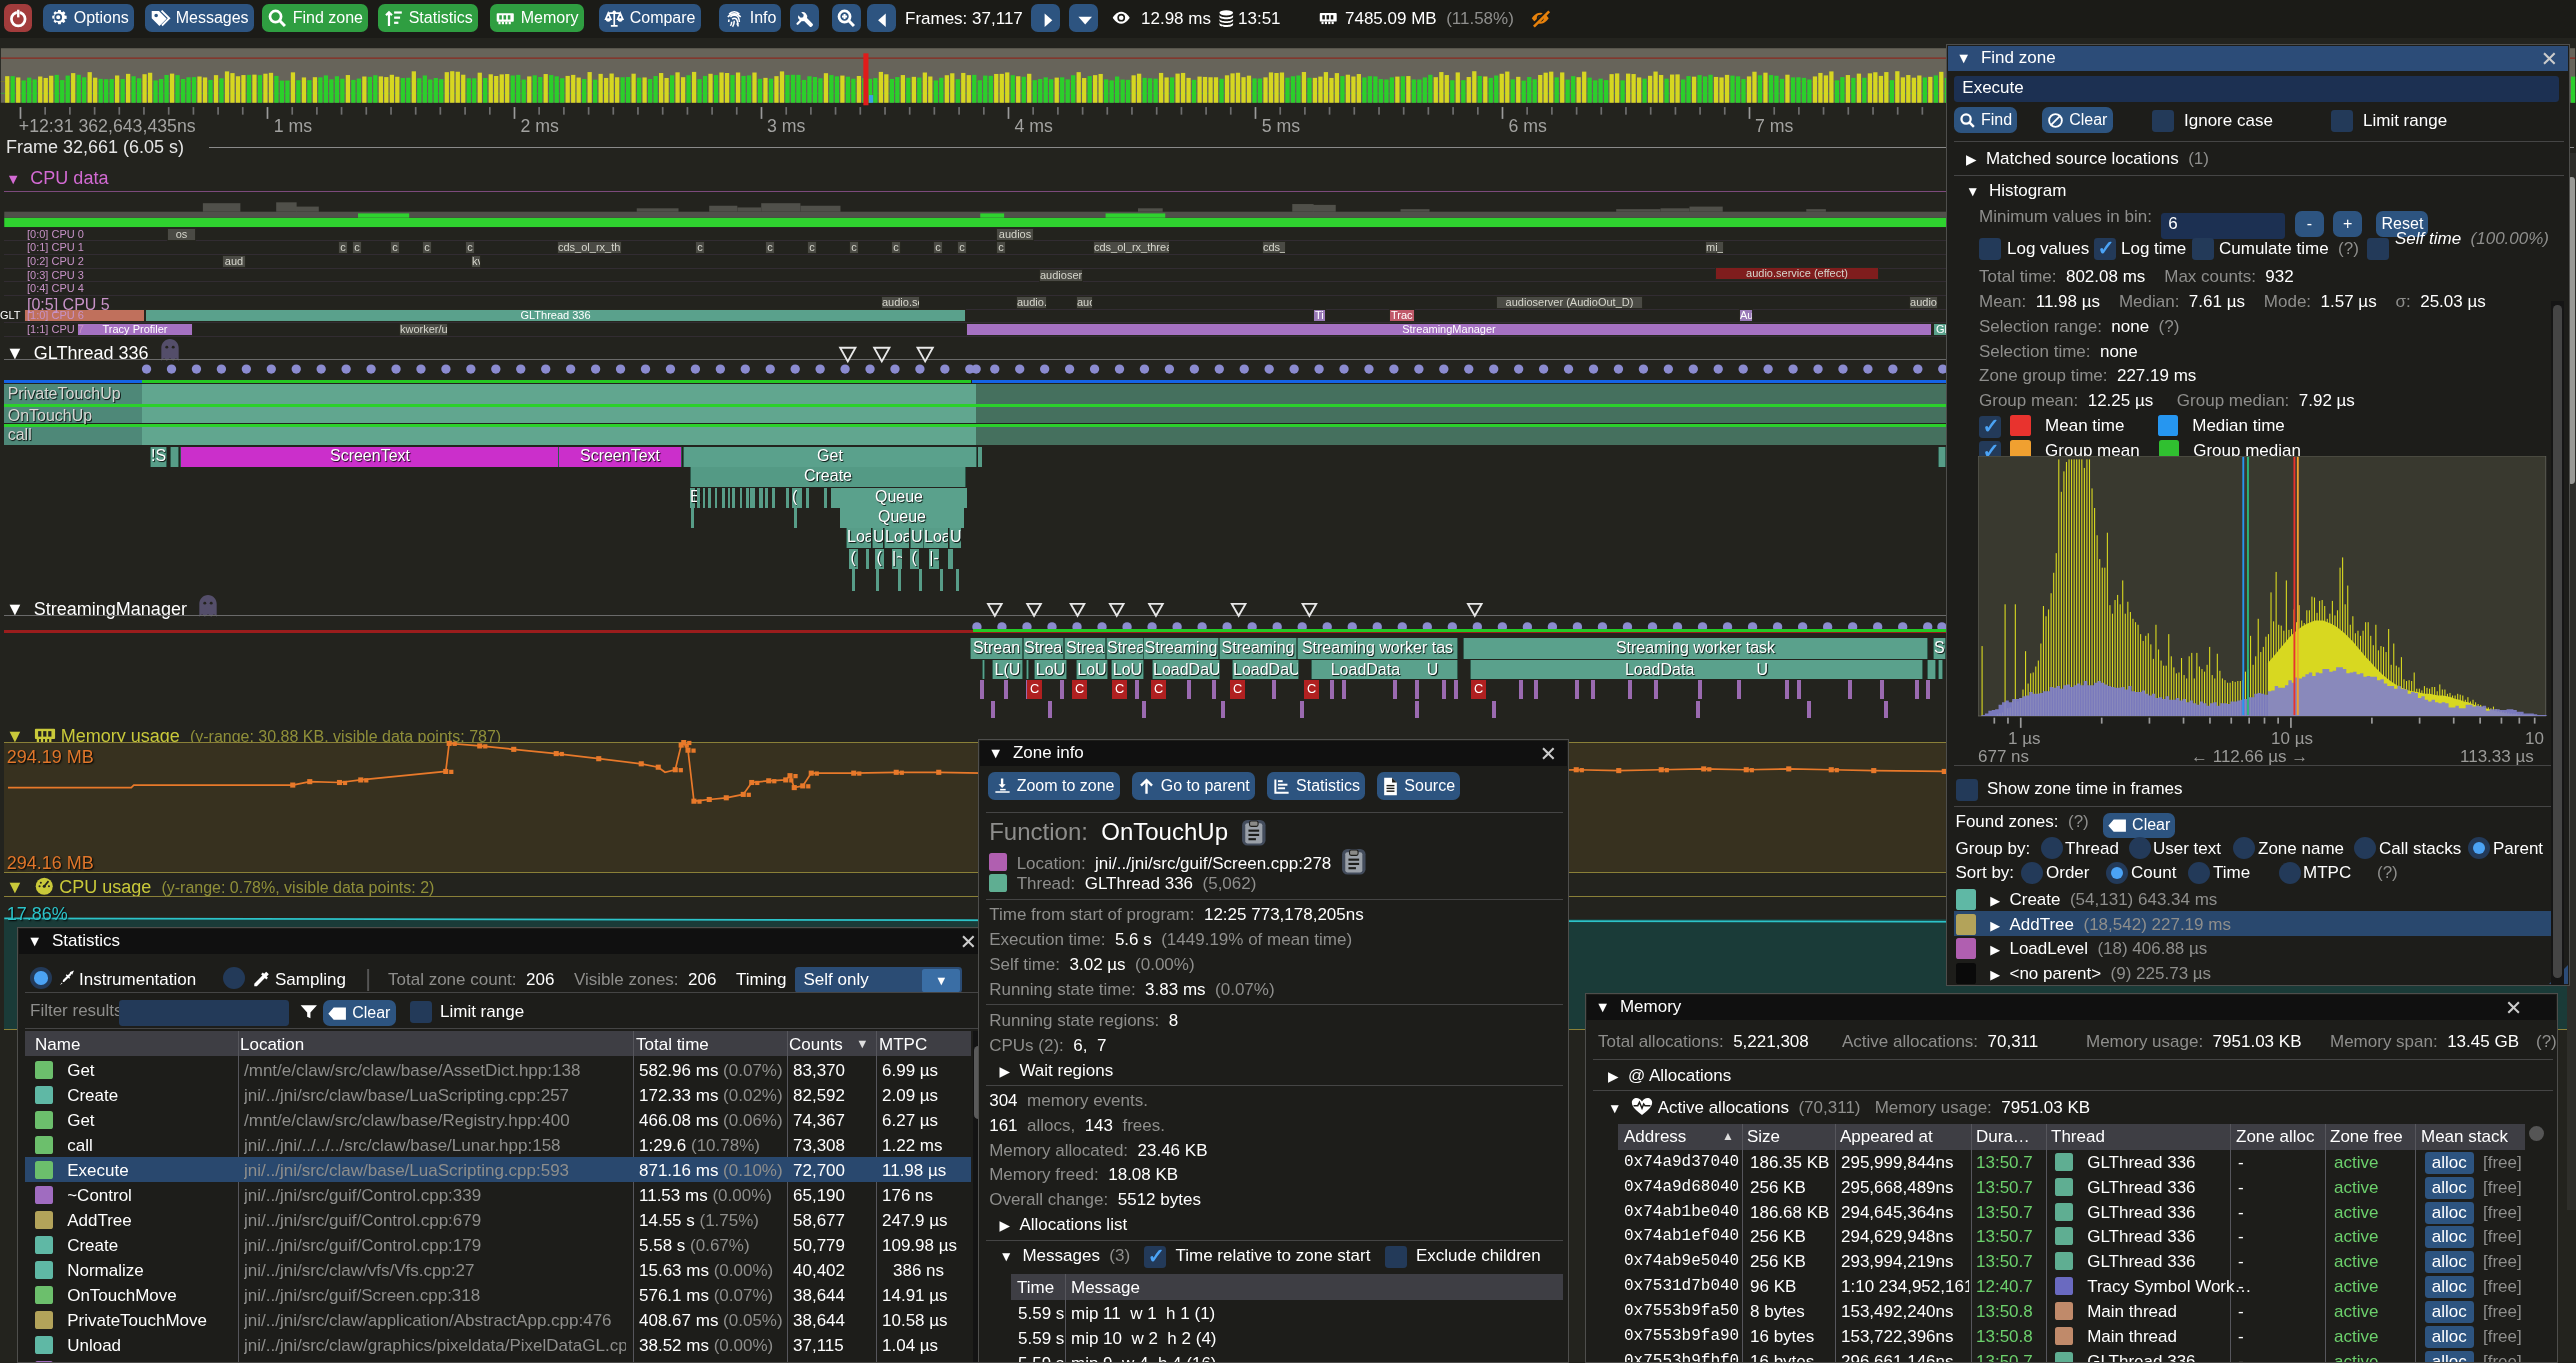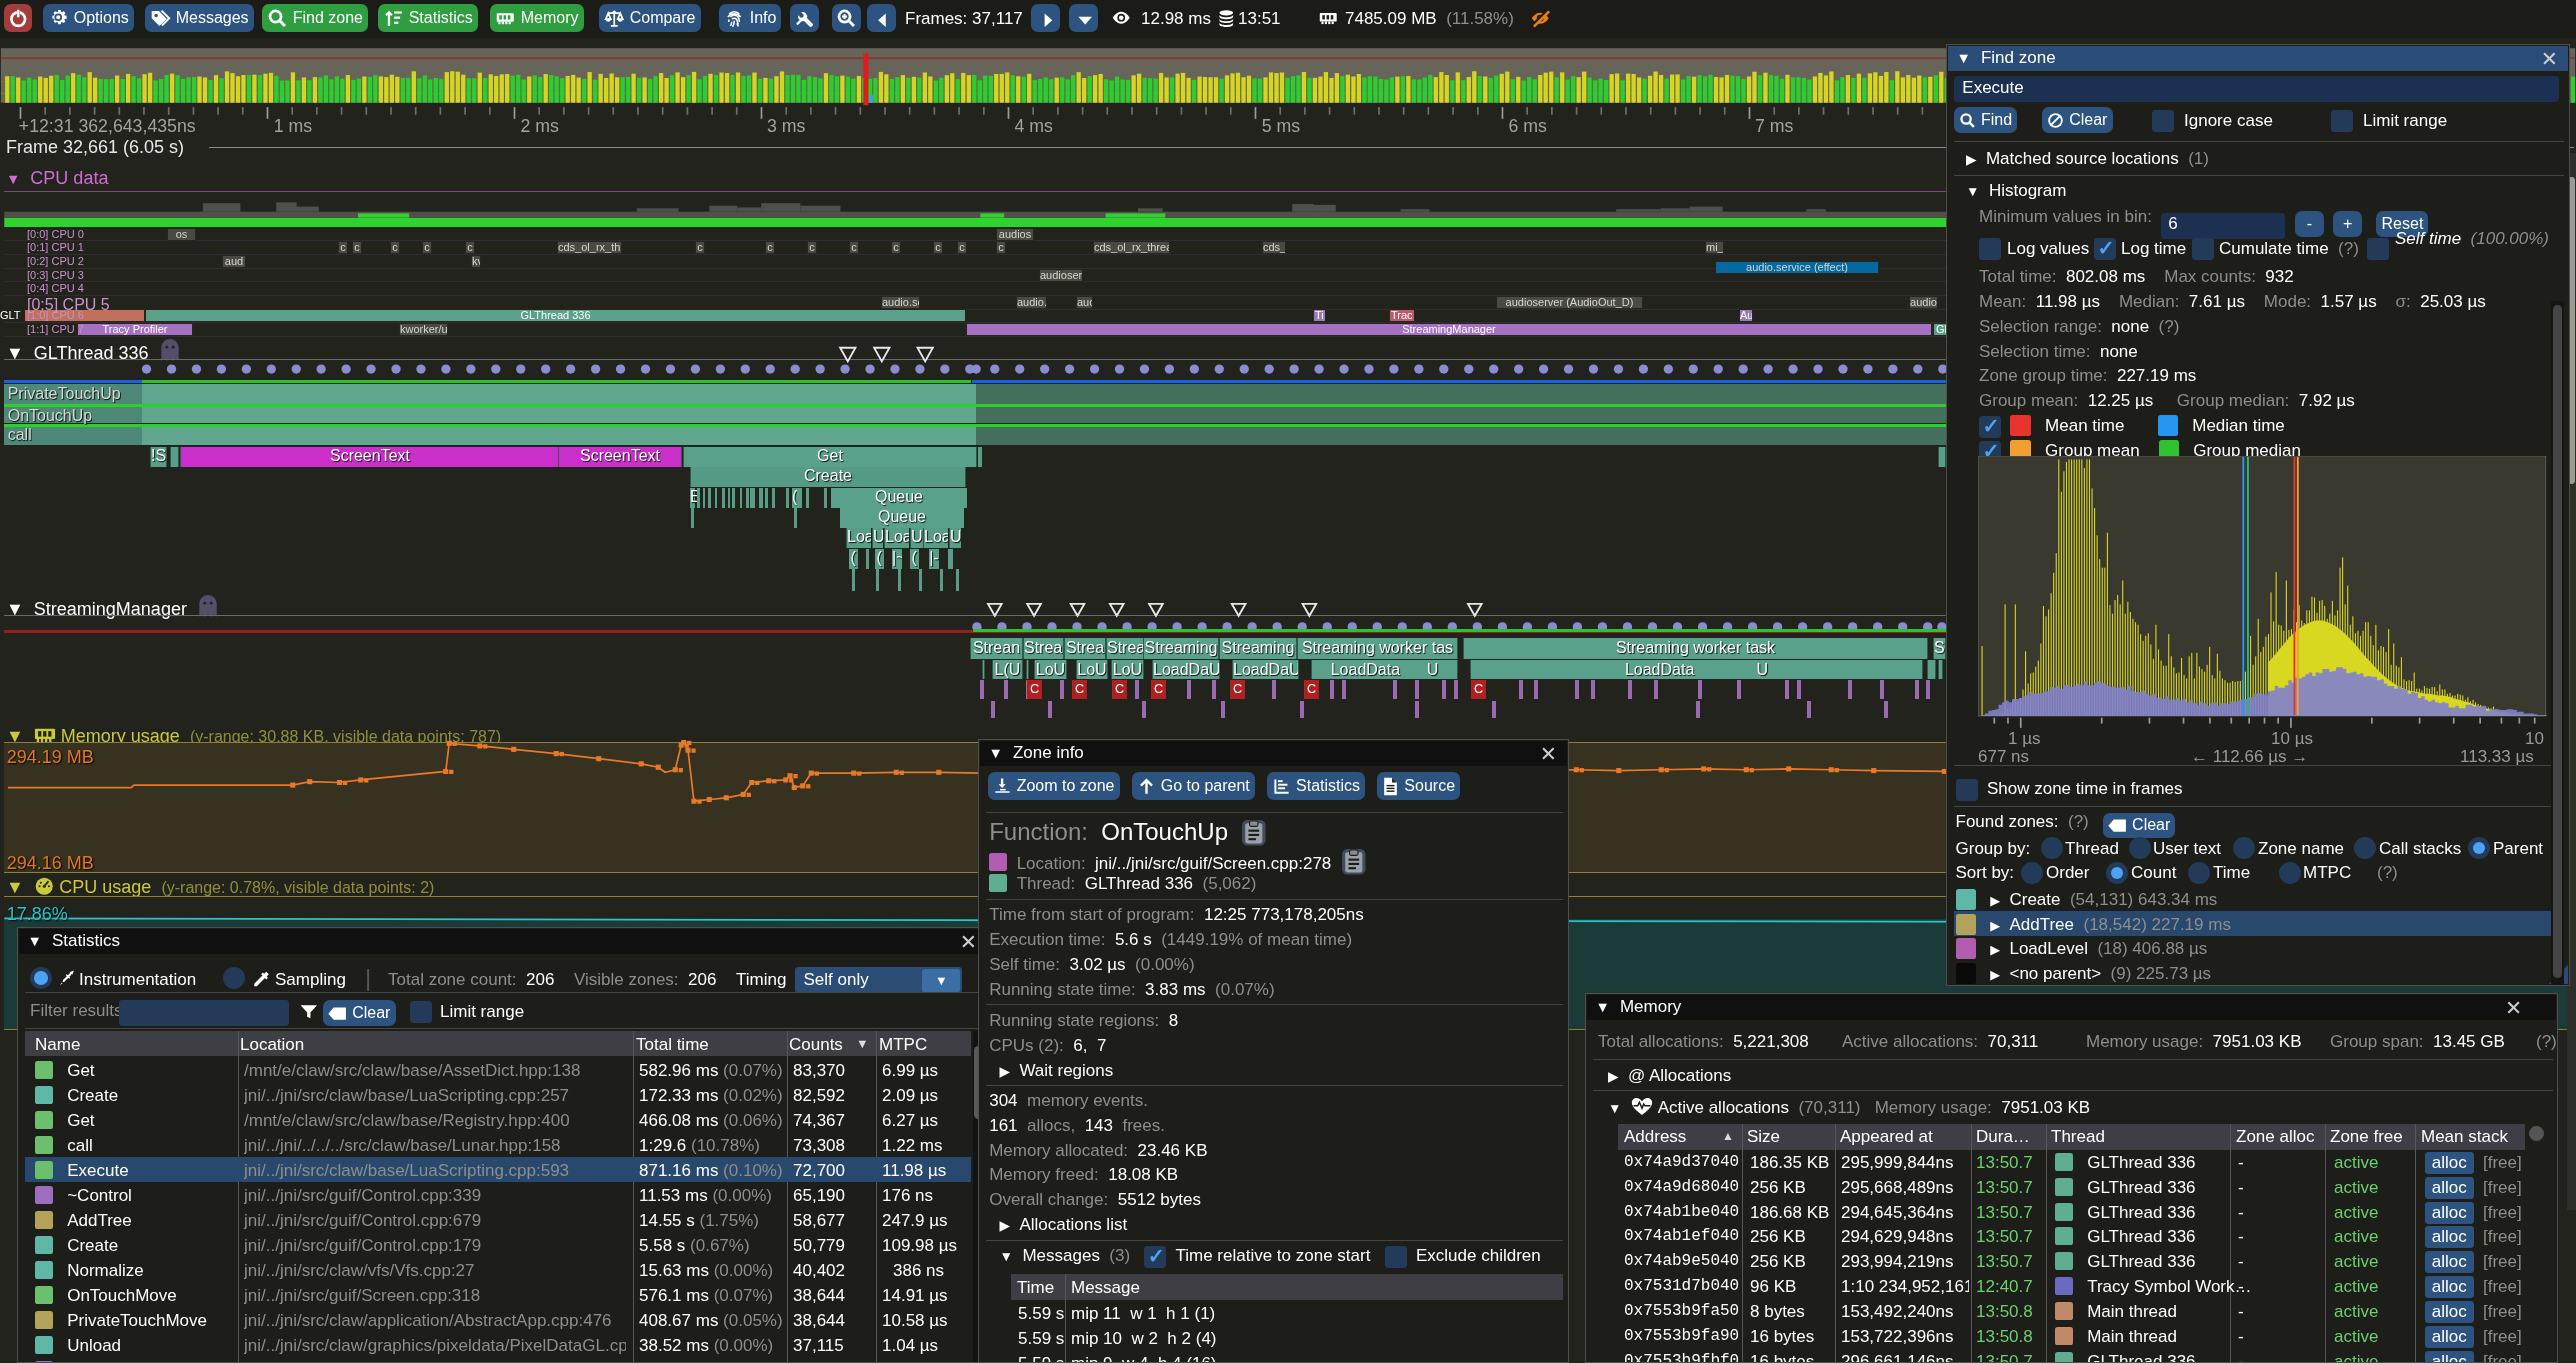--- a/index.html
+++ b/index.html
@@ -792,21 +792,21 @@
 <div class="cpubox" style="left:765px;top:241px;width:10.2px;background:#4a4a44;color:#d6d6cc;">c</div>
 <div class="cpubox" style="left:807px;top:241px;width:10.2px;background:#4a4a44;color:#d6d6cc;">c</div>
 <div class="cpubox" style="left:849px;top:241px;width:10.2px;background:#4a4a44;color:#d6d6cc;">c</div>
 <div class="cpubox" style="left:891px;top:241px;width:10.2px;background:#4a4a44;color:#d6d6cc;">c</div>
 <div class="cpubox" style="left:933px;top:241px;width:10.2px;background:#4a4a44;color:#d6d6cc;">c</div>
 <div class="cpubox" style="left:1093px;top:241px;width:77px;background:#4a4a44;color:#d6d6cc;">cds_ol_rx_threa</div>
 <div class="cpubox" style="left:1262px;top:241px;width:24px;background:#4a4a44;color:#d6d6cc;">cds_</div>
 <div class="cpubox" style="left:1705px;top:241px;width:19px;background:#4a4a44;color:#d6d6cc;">mi_tl</div>
 <div class="cpubox" style="left:189px;top:255px;width:24px;background:#4a4a44;color:#d6d6cc;margin-left:33px;">aud</div>
 <div class="cpubox" style="left:471px;top:255px;width:10.2px;background:#4a4a44;color:#d6d6cc;">kv</div>
-<div class="cpubox" style="left:1715px;top:261px;width:164px;background:#0369a1;color:#d6d6cc;">audio.service (effect)</div>
+<div class="cpubox" style="left:1715px;top:267px;width:164px;background:#7f1d1d;color:#d6d6cc;">audio.service (effect)</div>
 <div class="cpubox" style="left:1039px;top:269px;width:44px;background:#4a4a44;color:#d6d6cc;">audioser</div>
 <div class="cpubox" style="left:881px;top:296px;width:39px;background:#4a4a44;color:#d6d6cc;">audio.se</div>
 <div class="cpubox" style="left:1016px;top:296px;width:31px;background:#4a4a44;color:#d6d6cc;">audio.</div>
 <div class="cpubox" style="left:1076px;top:296px;width:17px;background:#4a4a44;color:#d6d6cc;">auc</div>
 <div class="cpubox" style="left:1496px;top:296px;width:147px;background:#4a4a44;color:#d6d6cc;">audioserver (AudioOut_D)</div>
 <div class="cpubox" style="left:1909px;top:296px;width:29px;background:#4a4a44;color:#d6d6cc;">audio</div>
 <div class="abs" style="left:0;top:309px;width:24px;height:12.8px;background:#23231e;color:#fff;font-size:11px;z-index:2;">GLT</div>
 <div class="cpubox" style="left:24px;top:309px;width:121px;background:#c0705c;color:#d6d6cc;"></div>
 <div class="cpubox" style="left:145px;top:309px;width:821px;background:#5aa18c;color:#fff;">GLThread 336</div>
 <div class="cpubox" style="left:1313px;top:309px;width:12.8px;background:#9a7ab8;color:#fff;">Ti</div>
@@ -1554,21 +1554,21 @@
 </div>
 <div class="panel" style="left:1585px;top:993px;width:973px;height:370px;z-index:30;overflow:hidden;">
 <div class="ptitle">
       <span style="font-size:14.5px;">▼</span>
       <span>Memory</span>
       <span class="pclose" style="right:34px;">✕</span>
     </div>
 <div class="abs" style="left:12px;top:38px;"><span class="gray">Total allocations:</span>&nbsp; 5,221,308</div>
     <div class="abs" style="left:256px;top:38px;"><span class="gray">Active allocations:</span>&nbsp; 70,311</div>
     <div class="abs" style="left:500px;top:38px;"><span class="gray">Memory usage:</span>&nbsp; 7951.03 KB</div>
-    <div class="abs" style="left:744px;top:38px;"><span class="gray">Group span:</span>&nbsp; 13.45 GB</div>
+    <div class="abs" style="left:744px;top:38px;"><span class="gray">Memory span:</span>&nbsp; 13.45 GB</div>
     <div class="abs gray" style="left:950px;top:38px;">(?)</div>
 <div class="sep" style="left:6.8px;top:65px;width:960px;"></div>
 <div class="abs" style="left:22px;top:72px;"><span style="font-size:13.6px;">▶</span>&nbsp;&nbsp;@ Allocations</div>
 <div class="sep" style="left:6.8px;top:96px;width:960px;"></div>
 <div class="abs" style="left:22px;top:103px;"><span style="font-size:13.6px;">▼</span>&nbsp;&nbsp;<svg width="22" height="19" viewBox="0 0 26 22" style="vertical-align:-2.6px;">
         <path fill="#fff" d="M13 21C7 16 1 11.5 1 6.5 1 3 3.7 1 6.5 1 9 1 11.5 2.5 13 5 14.5 2.5 17 1 19.5 1 22.3 1 25 3 25 6.5c0 5-6 9.5-12 14.5z"></path>
         <path fill="none" stroke="#1d1d1a" stroke-width="1.8" d="M3 10h5l2-4 3 7 2-5 1.5 2H23"></path>
       </svg>&nbsp;Active allocations&nbsp; <span class="gray">(70,311)</span>&nbsp;&nbsp;&nbsp;<span class="gray">Memory usage:</span>&nbsp; <span>7951.03 KB</span></div>
 <div class="abs" style="left:32px;top:130px;width:907px;height:25.6px;background:#3e3e44;"></div>
 <div class="abs" style="left:38px;top:133px;">Address</div>

